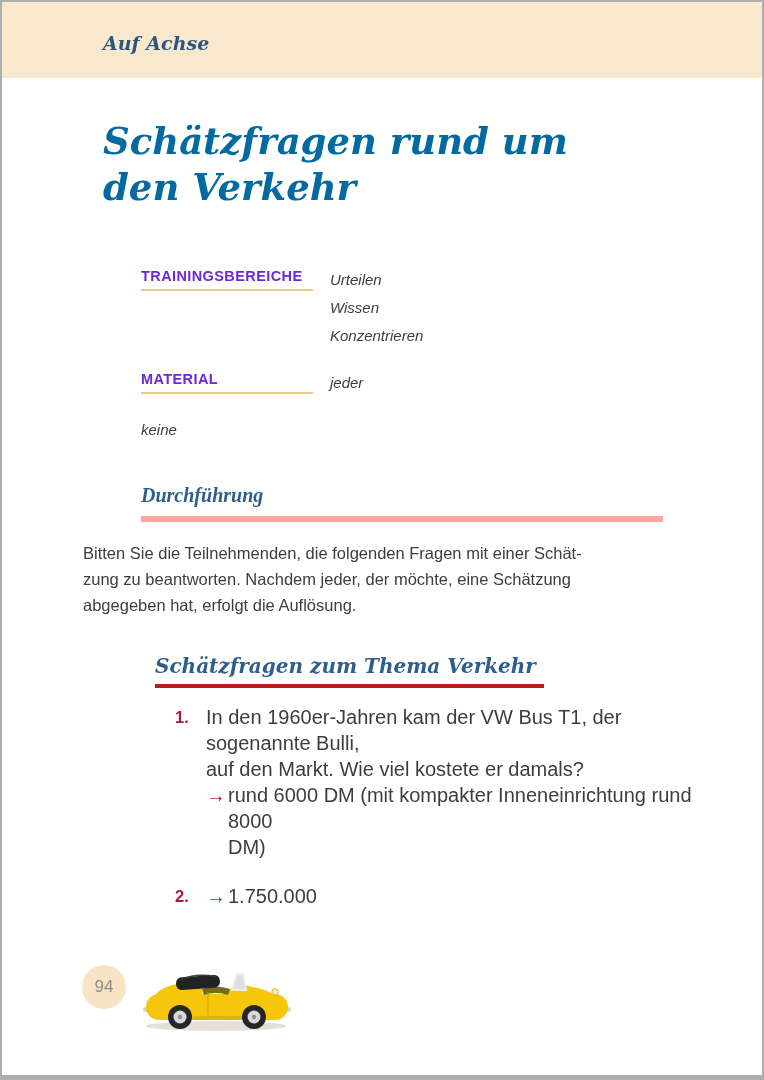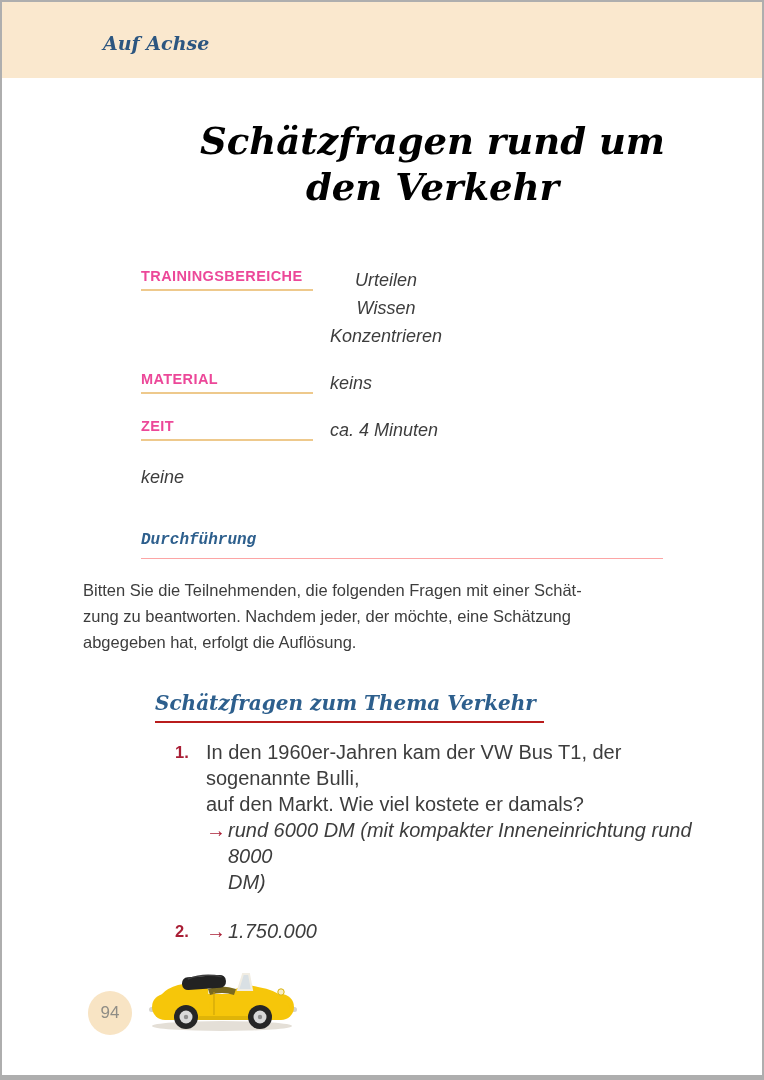--- a/index.html
+++ b/index.html
@@ -23,76 +23,75 @@
   .chapter {
     font-family:"DejaVu Serif", serif;
     font-style:italic; font-weight:700;
     font-size:19px; color:#2c5680;
   }
   .title {
     margin:40px 0 0 101px;
     font-family:"DejaVu Serif", serif;
     font-style:italic; font-weight:700;
     font-size:37px; line-height:46px;
-    color:#000000;
+    color:#0369a1;
     white-space:pre-line;
-    text-align:center;
   }
   .info-table { margin:56px 0 0 139px; }
   .info-row { display:flex; margin-bottom:19px; }
   .info-label-cell { width:189px; }
   .info-label {
     display:inline-block; width:172px;
     padding:2px 0 5px 0;
     border-bottom:2px solid #eec98c;
-    color:#ec4899; font-weight:700;
+    color:#6d28d9; font-weight:700;
     font-size:14.5px; letter-spacing:0.4px;
   }
   .info-values {
-    font-style:italic; font-size:18px; line-height:28px;
-    white-space:pre-line; color:#3d3d3d;text-align:center;
+    font-style:italic; font-size:15px; line-height:28px;
+    white-space:pre-line; color:#3d3d3d;
   }
   .section-heading {
     margin:40px 0 0 139px; width:522px;
     padding-bottom:9px;
-    border-bottom:1px solid #fca5a5;
-    font-family:Liberation Mono, monospace;
-    font-style:italic; font-weight:700;
-    font-size:16px; color:#2d5f8d;
+    border-bottom:6px solid #fca5a5;
+    font-family:Liberation Serif, serif;
+    font-style:italic; font-weight:700;
+    font-size:20px; color:#2d5f8d;
   }
   .paragraph {
     margin:18px 0 0 81px;
     width:500px;
     font-size:16.5px; line-height:26px;
     white-space:pre-line;
   }
   .sub-heading {
     display:block; width:max-content;
     margin:36px 0 0 153px;
     padding:0 8px 6px 0;
-    border-bottom:2px solid #b91c1c;
+    border-bottom:4px solid #b91c1c;
     font-family:"DejaVu Serif", serif;
     font-style:italic; font-weight:700;
     font-size:20px; color:#2d5f8d;
   }
   .questions { margin:16px 0 0 173px; }
   .q-item { display:flex; margin-bottom:23px; }
   .q-number {
     width:31px; flex:none;
     color:#a91e35; font-weight:700;
     font-size:16.5px; line-height:26px;
   }
   .q-body { width:486px; font-size:20px; line-height:26px; }
   .q-text { white-space:pre-line; }
   .q-answer { display:flex; }
   .q-arrow { width:22px; flex:none; color:#a91e35; }
-  .q-answer-text { white-space:pre-line; flex:1;font-style:italic; }
+  .q-answer-text { white-space:pre-line; flex:1; }
   .footer {
-    position:absolute; left:86px; bottom:40px;
-    display:flex; align-items:flex-end;
+    position:absolute; left:80px; bottom:40px;
+    display:flex; align-items:flex-start;
   }
   .page-circle {
     width:44px; height:44px; border-radius:50%;
     background:#f8e4c4;
     display:flex; align-items:center; justify-content:center;
     font-size:17px; color:#8f8d86;
   }
   .car { margin-left:16px; width:150px; height:70px; display:block; }
 </style>
 </head>
@@ -113,27 +112,21 @@
         <span class="info-label">TRAININGSBEREICHE</span>
       </div>
       <div class="info-values">Urteilen
 Wissen
 Konzentrieren</div>
     </div>
     <div class="info-row">
       <div class="info-label-cell">
         <span class="info-label">MATERIAL</span>
       </div>
-      <div class="info-values">keins</div>
-    </div>
-    <div class="info-row">
-      <div class="info-label-cell">
-        <span class="info-label">ZEIT</span>
-      </div>
-      <div class="info-values">ca. 4 Minuten</div>
+      <div class="info-values">jeder</div>
     </div>
     <div class="info-row">
       <div class="info-values">keine</div>
     </div>
   </section>
 
   <section>
     <h2 class="section-heading">Durchführung</h2>
     <p class="paragraph">Bitten Sie die Teilnehmenden, die folgenden Fragen mit einer Schät-
 zung zu beantworten. Nachdem jeder, der möchte, eine Schätzung

